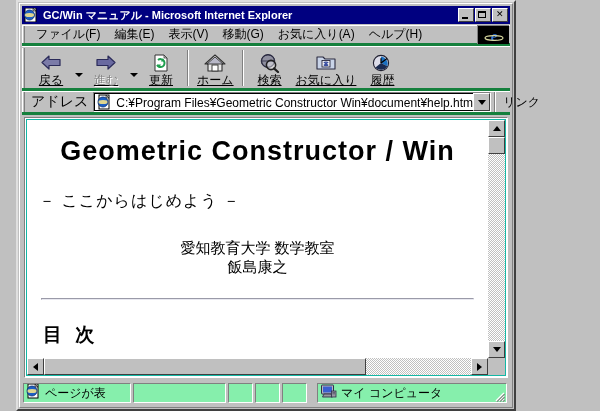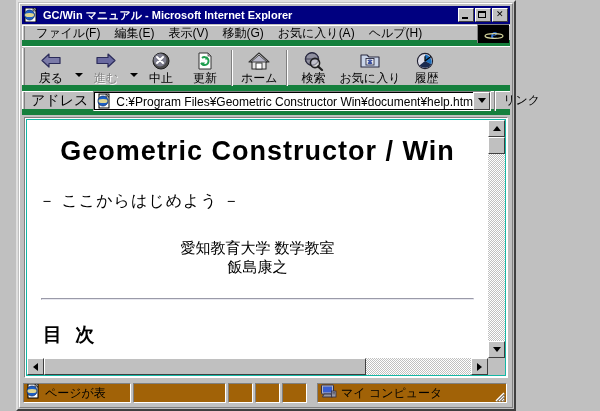--- a/index.html
+++ b/index.html
@@ -42,21 +42,21 @@
     position:relative;box-sizing:border-box;
   }
   .winbtn::after{position:absolute;color:#000;font-size:9px;line-height:1;}
   #btn-min::after{content:"";width:6px;height:2px;background:#000;left:3px;top:8px;}
   #btn-max::after{content:"";width:8px;height:7px;border:1px solid #000;border-top-width:2px;left:2px;top:2px;box-sizing:border-box;}
   #btn-close::after{content:"\2715";left:3px;top:1px;font-size:9px;font-weight:bold;}
 
   
   .band{
     position:absolute;left:2px;right:2px;background:#c0c0c0;
-    border-top:1px solid #fff;border-bottom:6px solid #15803d;
+    border-top:1px solid #fff;border-bottom:3px solid #15803d;
     box-sizing:border-box;
   }
   .gripper{
     width:3px;height:100%;margin-right:4px;flex:0 0 auto;
     border-left:1px solid #fff;border-right:1px solid #808080;
     box-sizing:border-box;
   }
 
   
   #menubar{top:21px;height:21px;display:flex;align-items:center;}
@@ -68,22 +68,22 @@
     width:32px;height:19px;margin-right:1px;flex:0 0 auto;
     border-left:1px solid #808080;border-top:1px solid #808080;
     background:#000;position:relative;box-sizing:border-box;
     display:flex;align-items:center;justify-content:center;
   }
 
   
   #toolbar{top:42px;height:45px;display:flex;align-items:flex-start;padding-top:1px;}
   .tbtn{
     width:auto;min-width:44px;height:40px;display:flex;flex-direction:column;
-    align-items:center;justify-content:flex-start;padding:2px 4px 0 4px;
-    box-sizing:border-box;cursor:default;
+    align-items:center;justify-content:center;padding:2px 4px 0 4px;
+    box-sizing:border-box;cursor:default;text-decoration:underline;
   }
   .tbtn .glyph{height:22px;display:flex;align-items:center;justify-content:center;}
   .tbtn .tlabel{font-size:12px;color:#000;line-height:13px;white-space:nowrap;}
   .tbtn.disabled .tlabel{color:#808080;text-shadow:1px 1px 0 #fff;}
   .tb-arrow{
     width:11px;height:40px;display:flex;align-items:center;justify-content:center;
     padding-top:14px;box-sizing:border-box;
   }
   .tb-arrow i{
     display:block;width:0;height:0;border-left:4px solid transparent;
@@ -190,21 +190,21 @@
   
   #statusbar{
     position:absolute;left:3px;right:3px;bottom:3px;height:22px;
     display:flex;align-items:center;box-sizing:border-box;
   }
   .spanel{
     height:20px;margin-right:2px;
     border-top:1px solid #808080;border-left:1px solid #808080;
     border-right:1px solid #fff;border-bottom:1px solid #fff;
     box-sizing:border-box;display:flex;align-items:center;
-    padding:4px 2px;overflow:hidden;white-space:nowrap;background:#a16207;
+    padding:4px 2px;overflow:hidden;white-space:nowrap;background:#86efac;
   }
   #sp-status{width:108px;flex:0 0 auto;}
   #sp-progress{flex:1 1 auto;min-width:10px;}
   .sp-small{width:25px;flex:0 0 auto;}
   #sp-zone{width:190px;flex:0 0 auto;position:relative;margin-left:8px;}
   #status-text{font-size:12px;color:#000;margin-left:3px;}
   #zone-text{font-size:12px;color:#000;margin-left:4px;}
   #grip{position:absolute;right:1px;bottom:0;width:13px;height:13px;}
 </style>
 </head>
@@ -267,30 +267,20 @@
         <svg width="24" height="20" viewBox="0 0 24 20">
           <path d="M14 3 L21 9.5 L14 16 L14 12.5 L3 12.5 L3 6.5 L14 6.5 Z" fill="#6a6aa0" stroke="#2b2b5a" stroke-width="1.2" stroke-linejoin="round"></path>
         </svg>
       </span>
       <span class="tlabel">進む</span>
     </span>
     <span class="tb-arrow">
           <i></i>
         </span>
 
-    <span class="tbtn">
-      <span class="glyph">
-        <svg width="22" height="20" viewBox="0 0 22 20">
-          <circle cx="11" cy="10" r="8" fill="#4a4a4a" stroke="#1a1a1a" stroke-width="1"></circle>
-          <circle cx="10" cy="9" r="6.4" fill="#7e7e8e"></circle>
-          <path d="M7 6 L13 12 M13 6 L7 12" stroke="#ffffff" stroke-width="2" stroke-linecap="round"></path>
-        </svg>
-      </span>
-      <span class="tlabel">中止</span>
-    </span>
 
     <span class="tbtn">
       <span class="glyph">
         <svg width="20" height="20" viewBox="0 0 20 20">
           <path d="M4 2 L13 2 L16 5 L16 18 L4 18 Z" fill="#ffffff" stroke="#333" stroke-width="1"></path>
           <path d="M13 2 L13 5 L16 5 Z" fill="#c8c8c8" stroke="#333" stroke-width="0.7"></path>
           <path d="M7 7 a4 4 0 1 1 -1 5" fill="none" stroke="#1f9f4f" stroke-width="2"></path>
           <path d="M12 5 L13.8 8.5 L10 8.5 Z" fill="#1f9f4f"></path>
           <path d="M8 15 L6.2 11.5 L10 11.5 Z" fill="#1f9f4f"></path>
         </svg>

